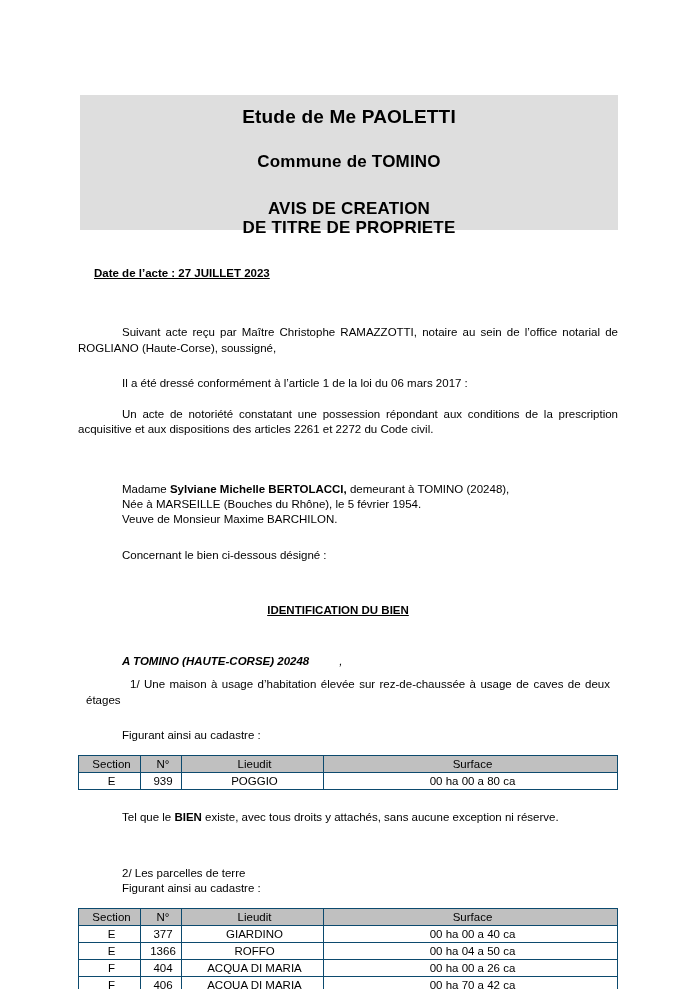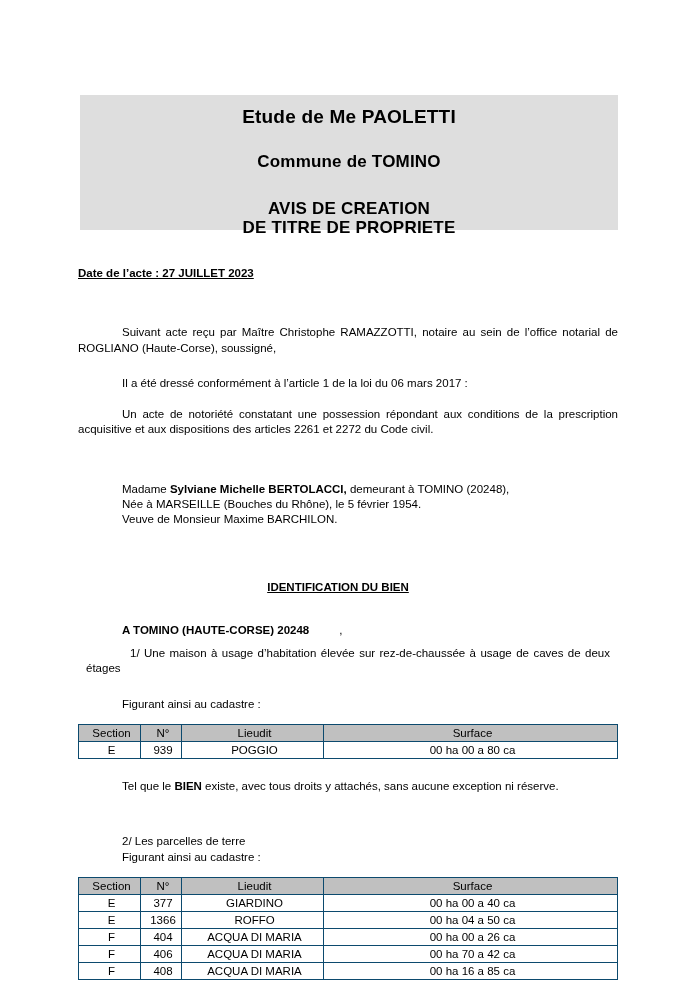--- a/index.html
+++ b/index.html
@@ -69,21 +69,21 @@
     top: 266px;
     width: 540px;
     font-size: 11.5px;
     line-height: 1.33;
   }
 
   .date-line {
     font-weight: bold;
     text-decoration: underline;
     font-size: 11.5px;
-    margin: 0 0 0 0;
+    margin: 0 0 0 16px;
   }
 
   p.para {
     margin: 0;
     text-align: justify;
     text-justify: inter-word;
   }
   p.indent {
     text-indent: 44px;
   }
@@ -98,28 +98,29 @@
   .spacer-20 { height: 20px; }
   .spacer-24 { height: 24px; }
   .spacer-28 { height: 28px; }
   .spacer-44 { height: 44px; }
 
   .section-title {
     text-align: center;
     font-weight: bold;
     text-decoration: underline;
     font-size: 11.5px;
-    margin: 4px;
+    margin: 12px;
     padding-right: 20px;
   }
 
   .sub-head {
     margin: 0;
     padding-left: 44px;
     font-weight: bold;
+    font-style: italic;
   }
   .sub-head .stray-comma {
     font-weight: normal;
     display: inline-block;
     padding-left: 30px;
   }
 
   
   p.justified-hang {
     margin: 8px;
@@ -189,20 +190,21 @@
     <div class="spacer-24"></div>
 
     <p class="para hang"><span>Madame </span><span class="bold">Sylviane Michelle BERTOLACCI,</span><span> demeurant à TOMINO (20248),</span></p>
 
     <p class="para hang">Née à MARSEILLE (Bouches du Rhône), le 5 février 1954.</p>
 
     <p class="para hang">Veuve de Monsieur Maxime BARCHILON.</p>
 
     <div class="spacer-20"></div>
 
+    <p class="para hang">Concernant le bien ci-dessous désigné :</p>
 
     <div class="spacer-28"></div>
 
     <div class="section-title">IDENTIFICATION DU BIEN</div>
 
     <div class="spacer-24"></div>
 
     <p class="sub-head"><span>A TOMINO (HAUTE-CORSE) 20248</span><span class="stray-comma">,</span></p>
 
     <p class="justified-hang">1/ Une maison à usage d’habitation élevée sur rez-de-chaussée à usage de caves de deux étages</p>

